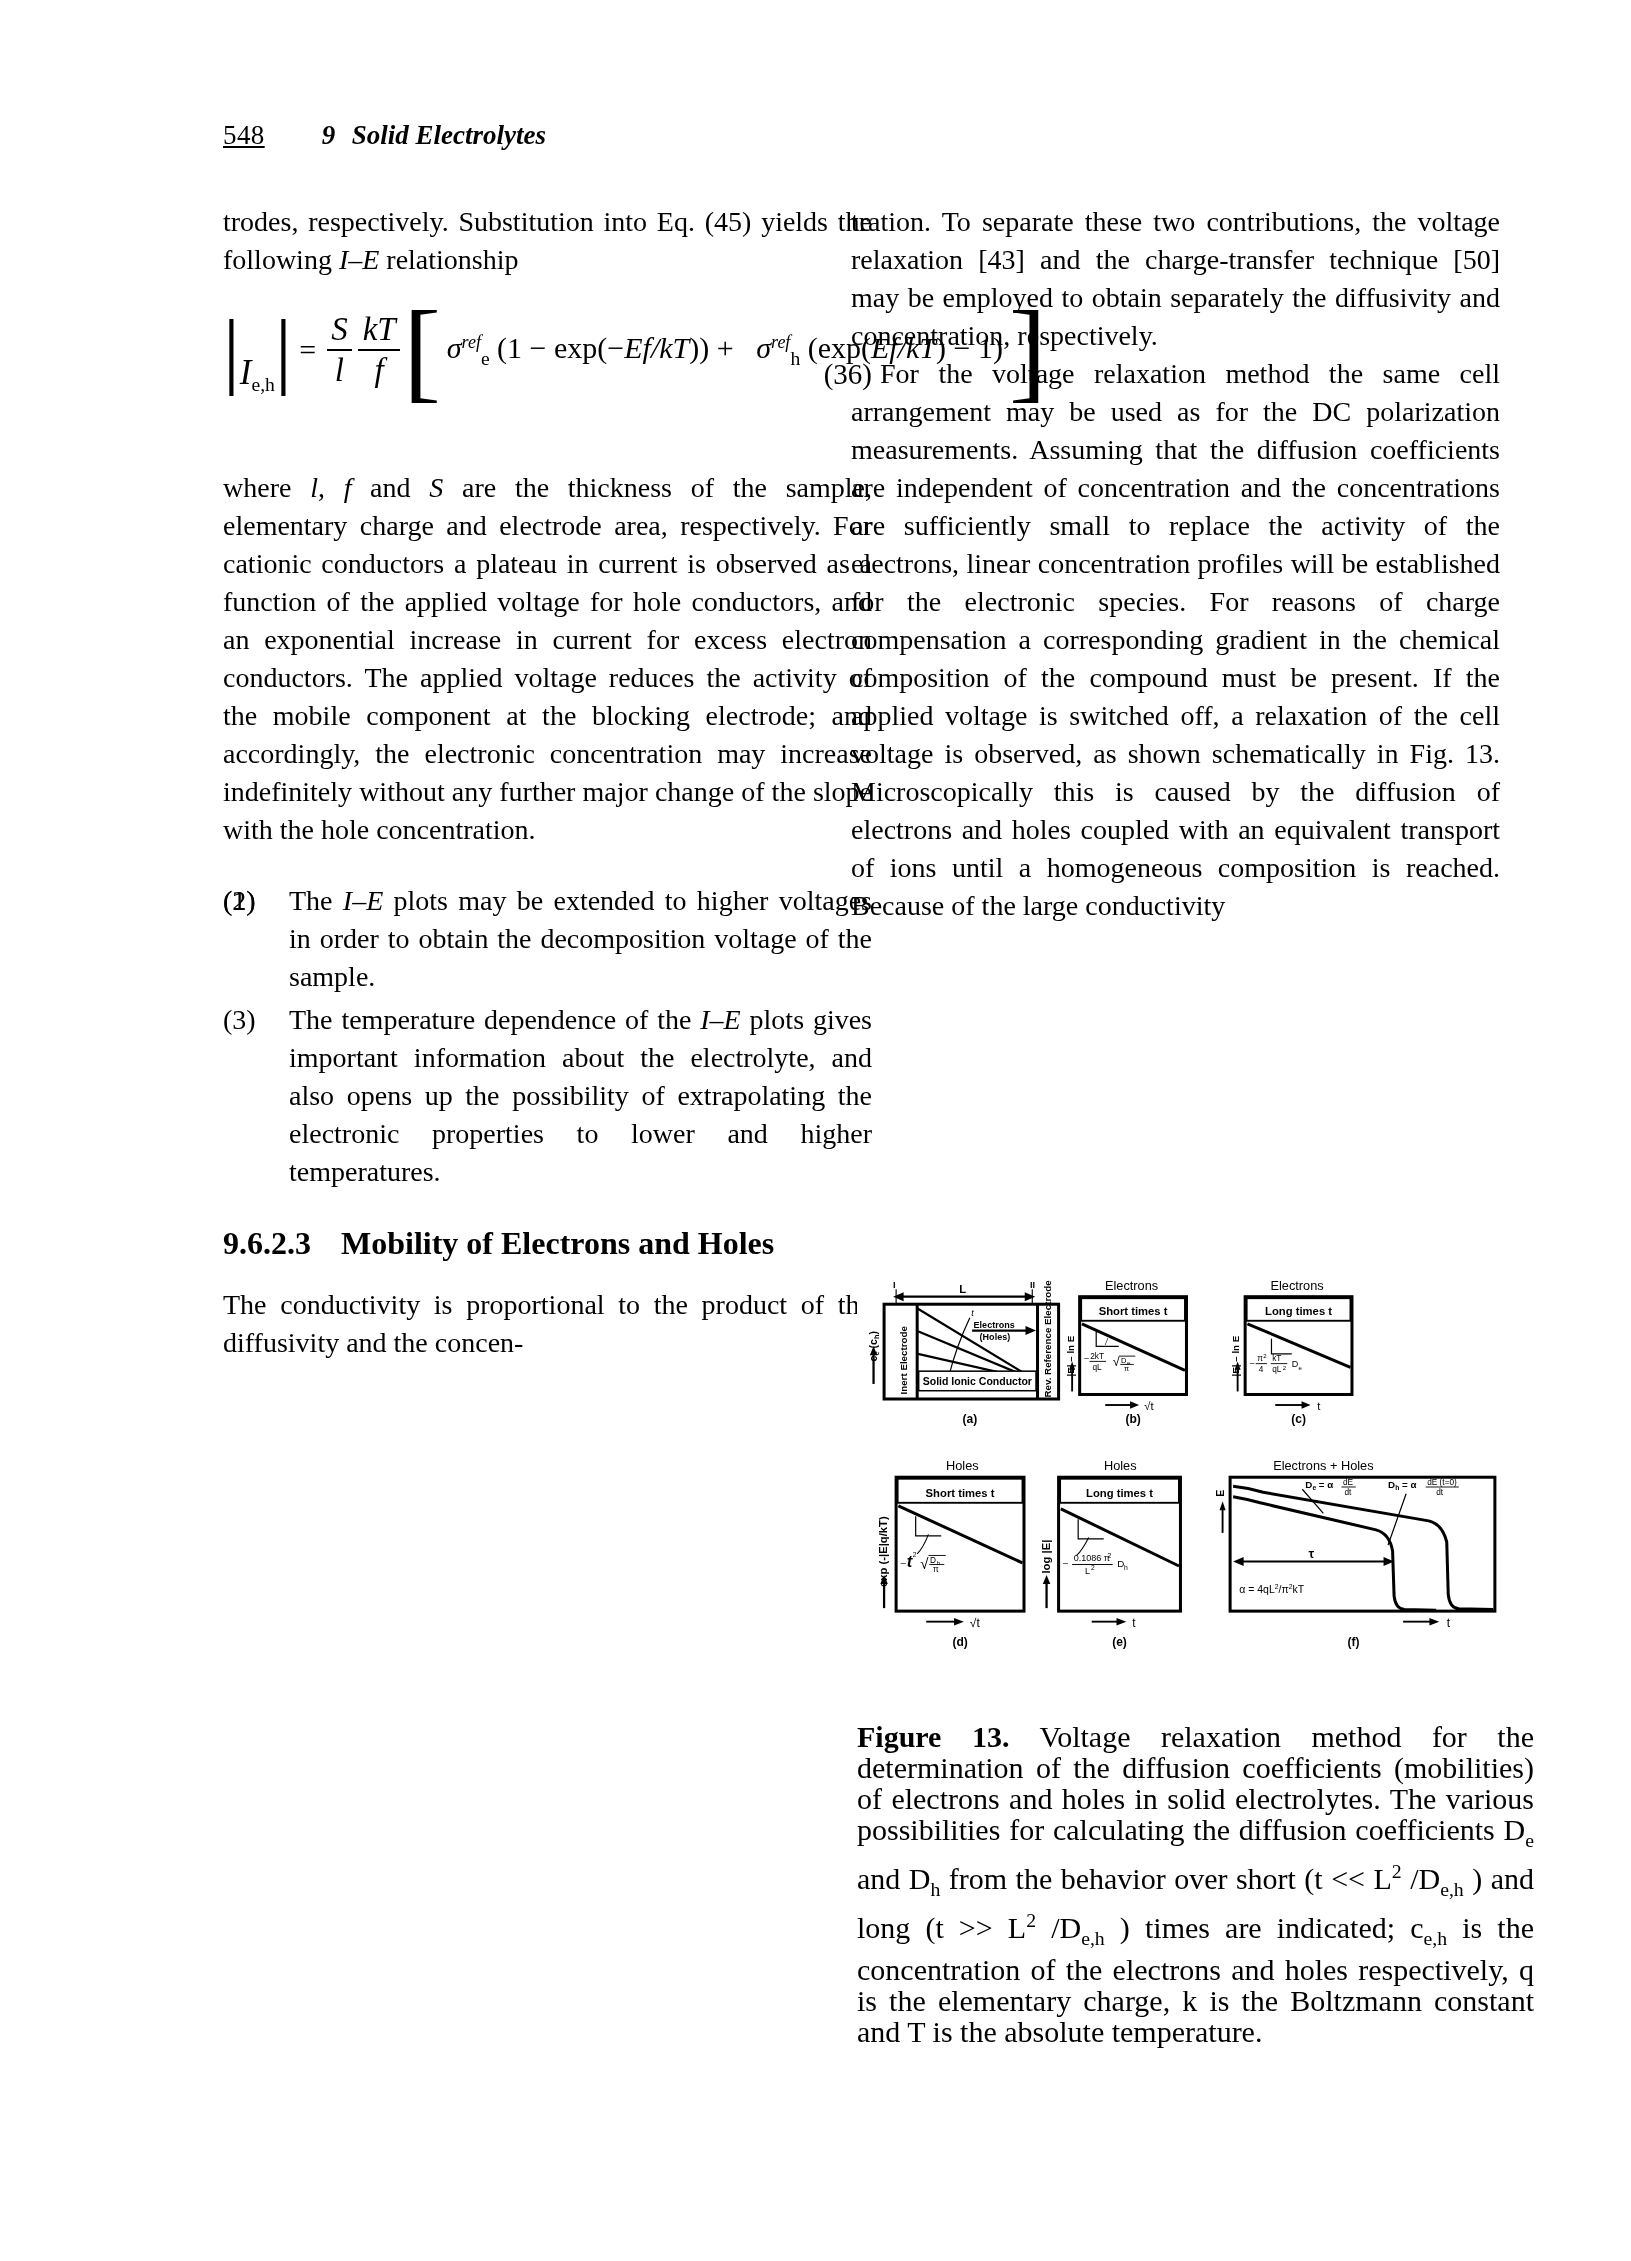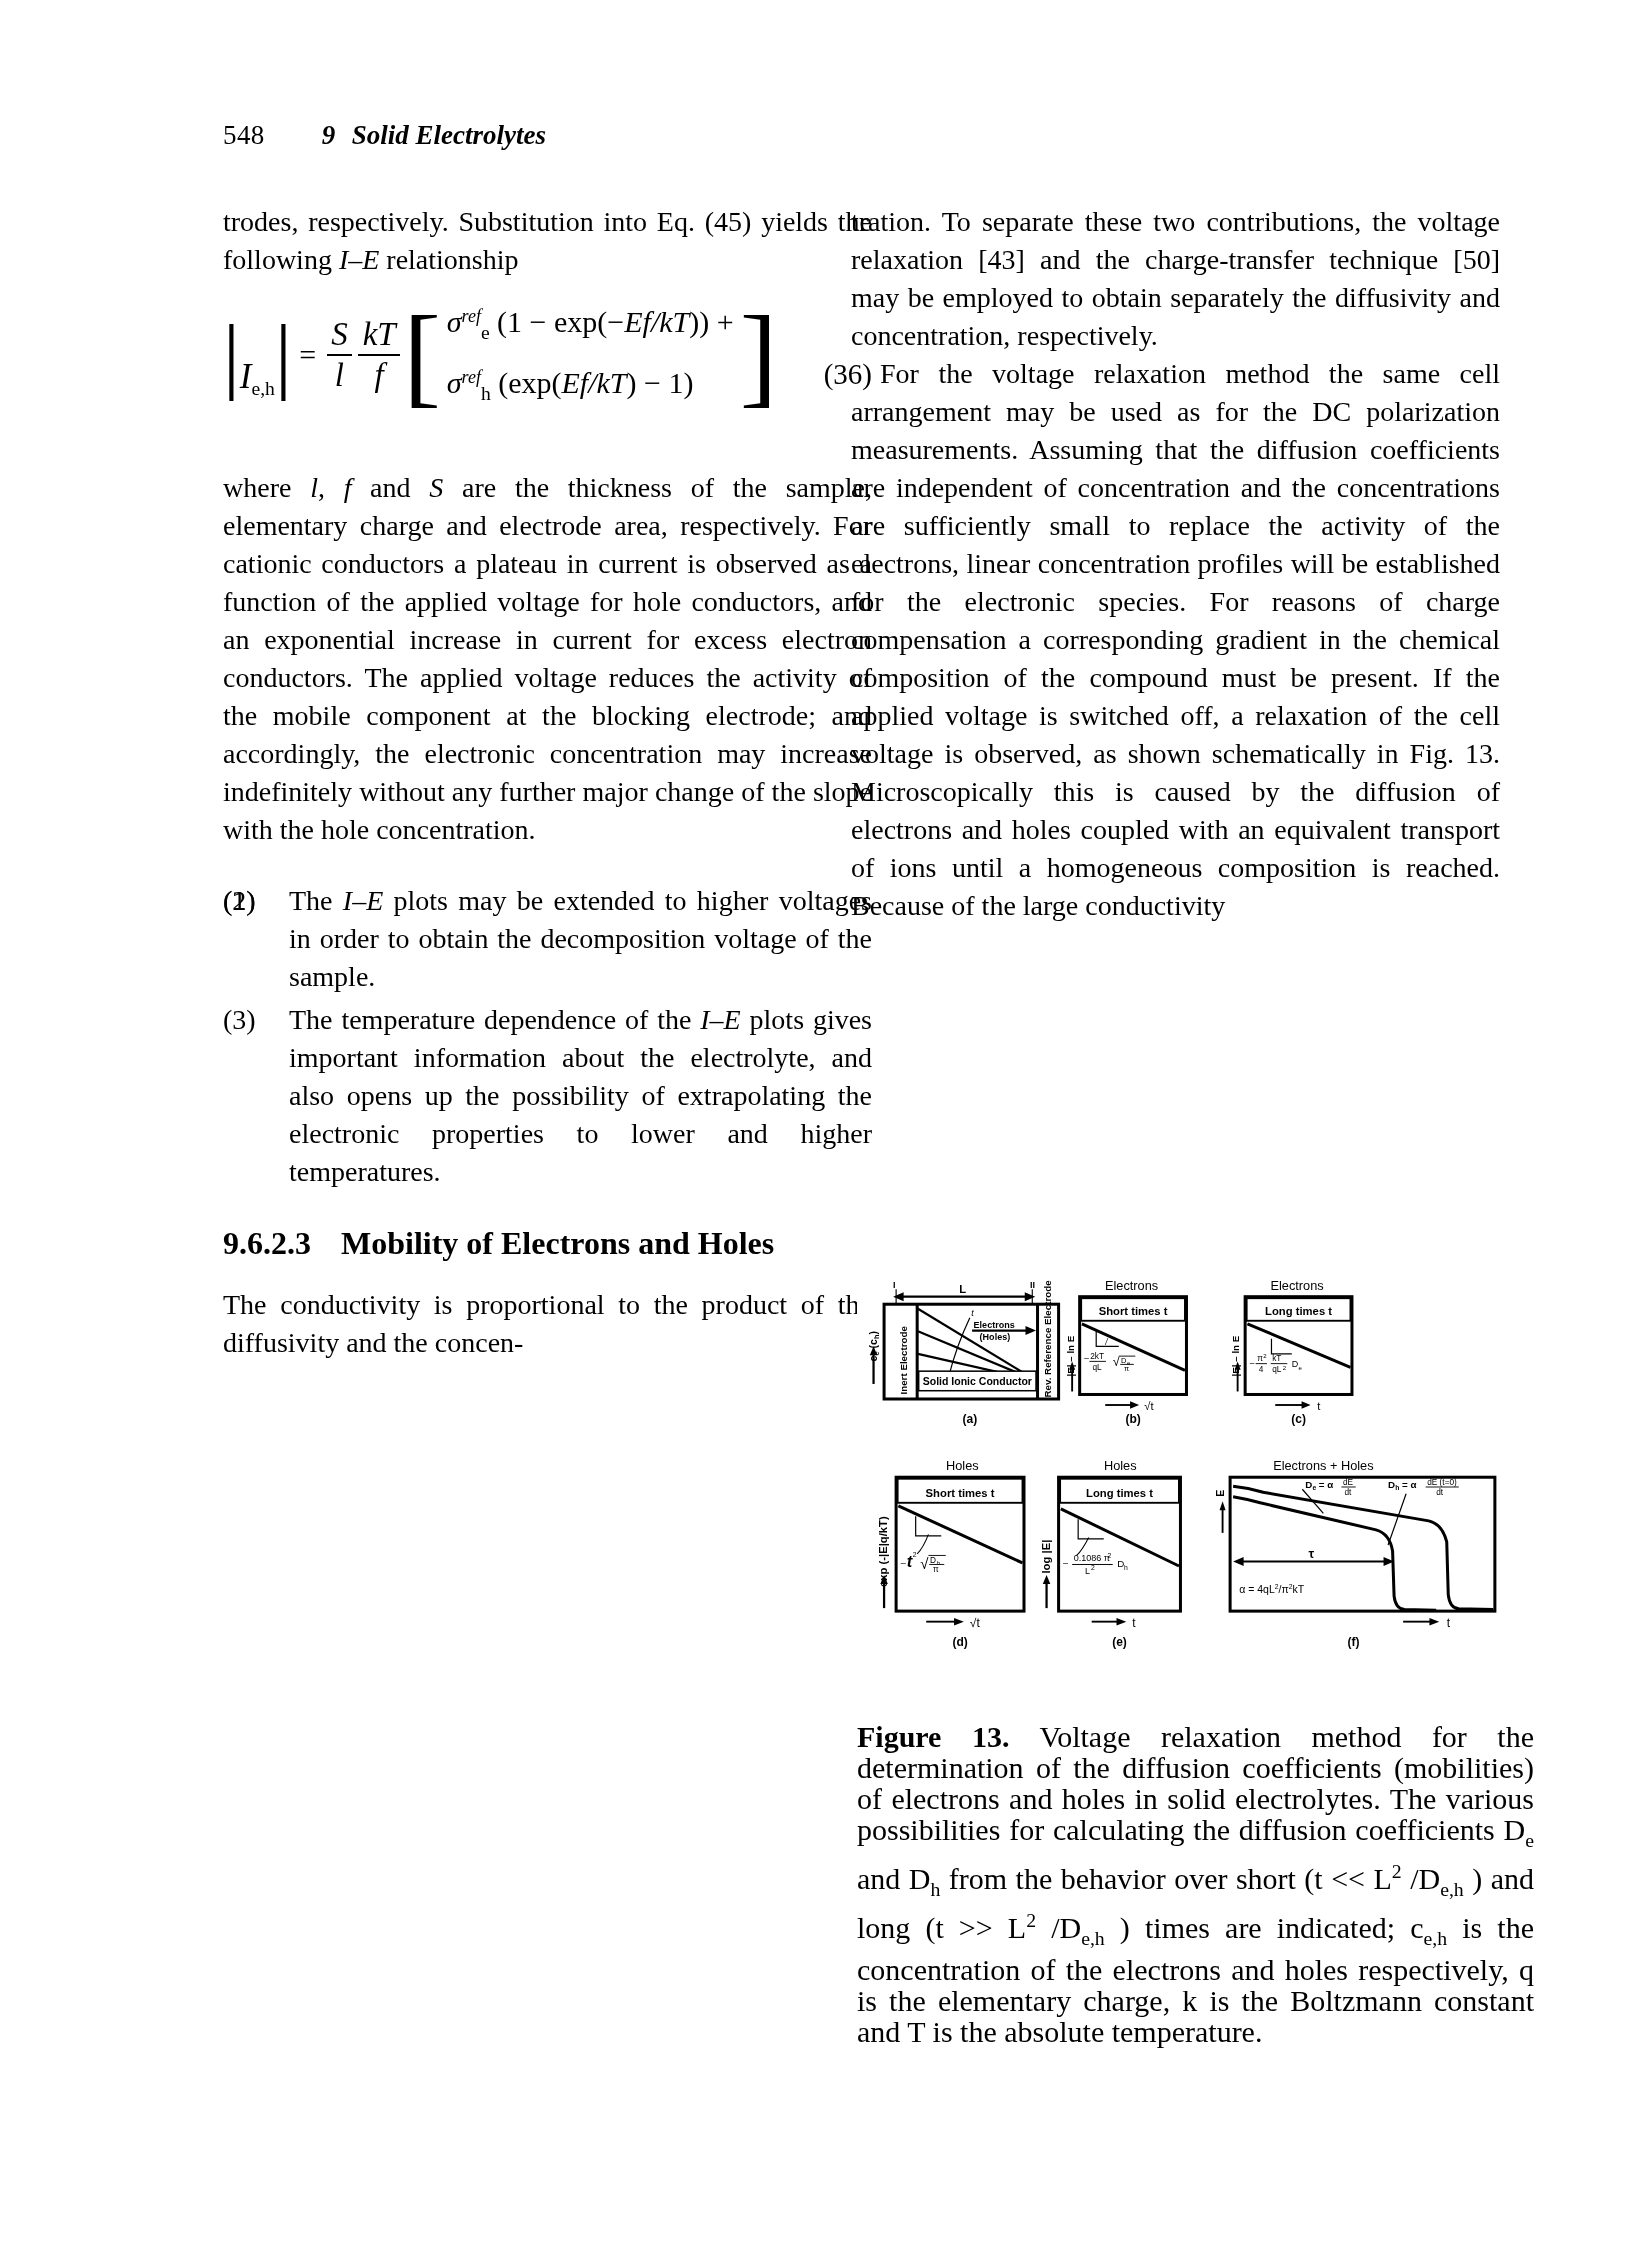--- a/index.html
+++ b/index.html
@@ -7,21 +7,21 @@
     width:1632px; height:2261px;
     font-family:"Liberation Serif", serif;
     color:#000;
     position:relative;
     overflow:hidden;
   }
   .page { position:absolute; inset:0; }
 
   
   .runhead { position:absolute; left:223px; top:120px; width:1204px; font-size:27px; }
-  .runhead .folio { font-weight:400; letter-spacing:0.4px; }
+  .runhead .folio { font-weight:400; letter-spacing:0.4px;text-decoration:underline; }
   .runhead .chapno { margin-left:57px; font-style:italic; font-weight:700; }
   .runhead .chaptitle { margin-left:16.6px; font-style:italic; font-weight:700; }
 
   
   .col { position:absolute; top:203px; width:649px; }
   .col-left  { left:223px; }
   .col-right { left:851px; }
 
   p.body {
     margin:0;
@@ -48,21 +48,21 @@
   .vbar { font-size:84px; line-height:0.55; font-weight:300; }
   .lhs { font-style:italic; font-size:35px;margin-top:48px; }
   .sub { font-size:19.6px; vertical-align:-0.35em; font-style:normal; }
   .sup { font-size:18px; vertical-align:0.55em; font-style:italic; }
   .eqs { margin:0 7.5px; }
   .frac { display:inline-flex; flex-direction:column; align-items:center; vertical-align:middle; margin:0 3px; }
   .frac .num { font-style:italic; font-size:33px; padding:0 4.5px; line-height:1.05; }
   .frac .den { font-style:italic; font-size:33px; padding:0 4.5px; line-height:1.05; }
   .frac .bar { width:100%; height:2.3px; background:#000; margin:2.3px 0; }
   .bigbr { font-size:113px; line-height:0.58; font-weight:200; }
-  .rows { display:flex; flex-direction:column; gap:22.6px; padding:0 6px; }
+  .rows { display:flex; flex-direction:row; gap:22.6px; padding:0 6px; }
   .rowline { white-space:nowrap; font-size:30px; }
   .eqnum { position:absolute; right:0; top:53px; font-size:29px; }
 
   
   ol.numlist { margin:0; padding:0; list-style:none; }
   ol.numlist li {
     position:relative;
     padding-left:66px;
     font-size:28px;
     line-height:38px;

